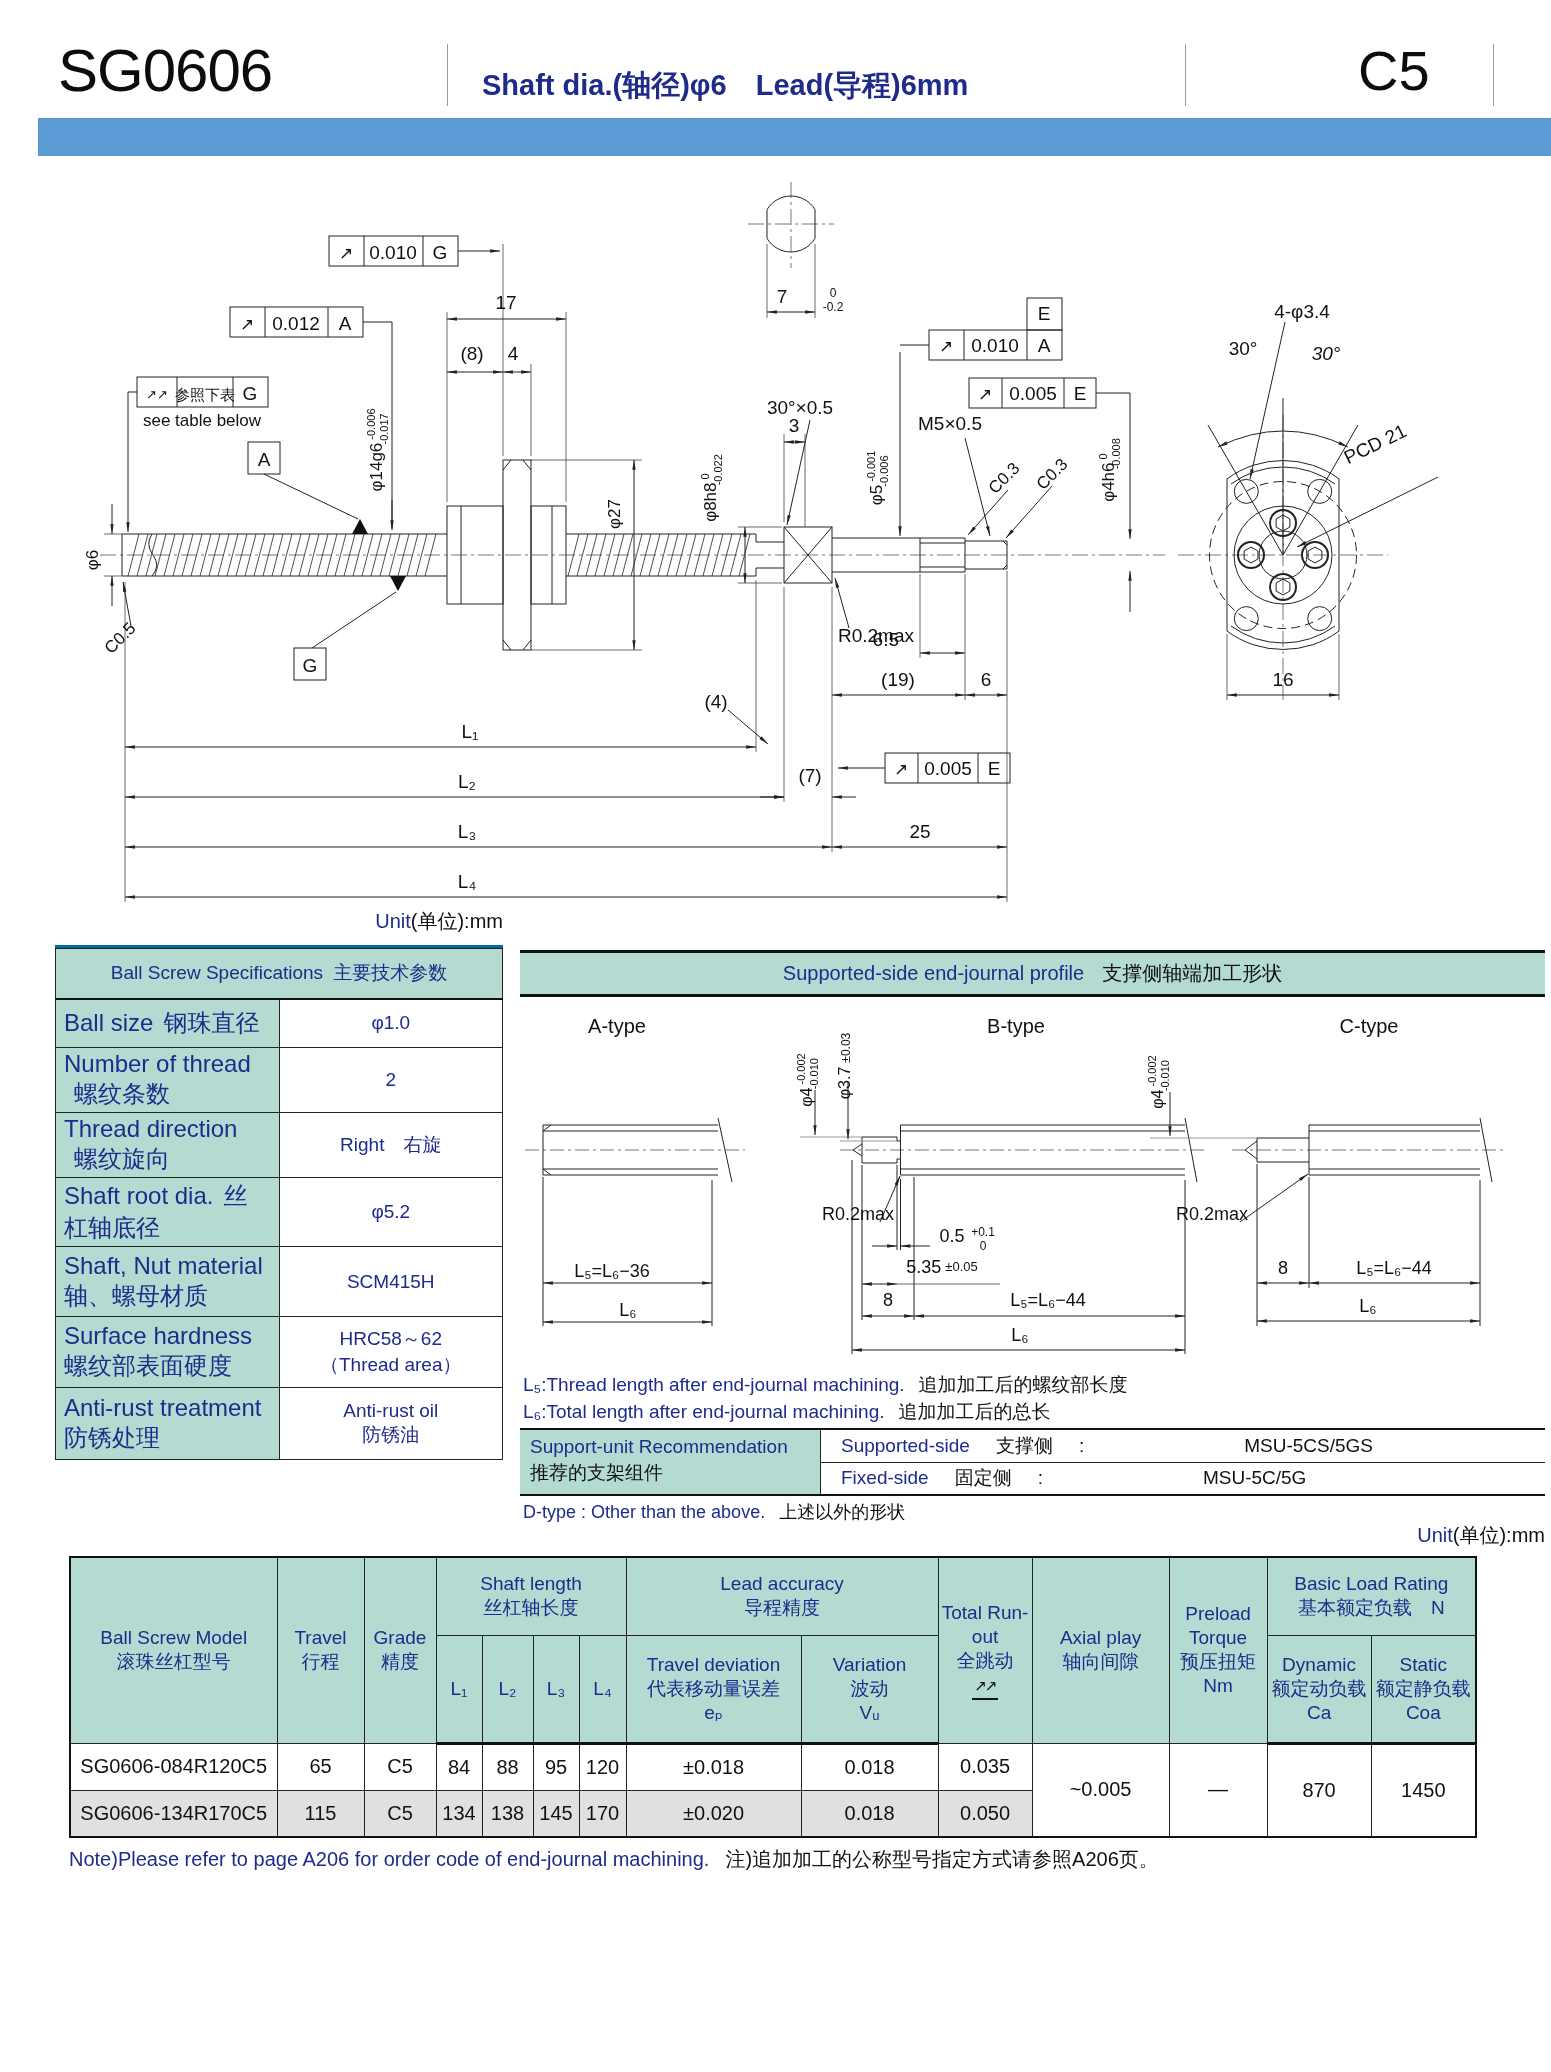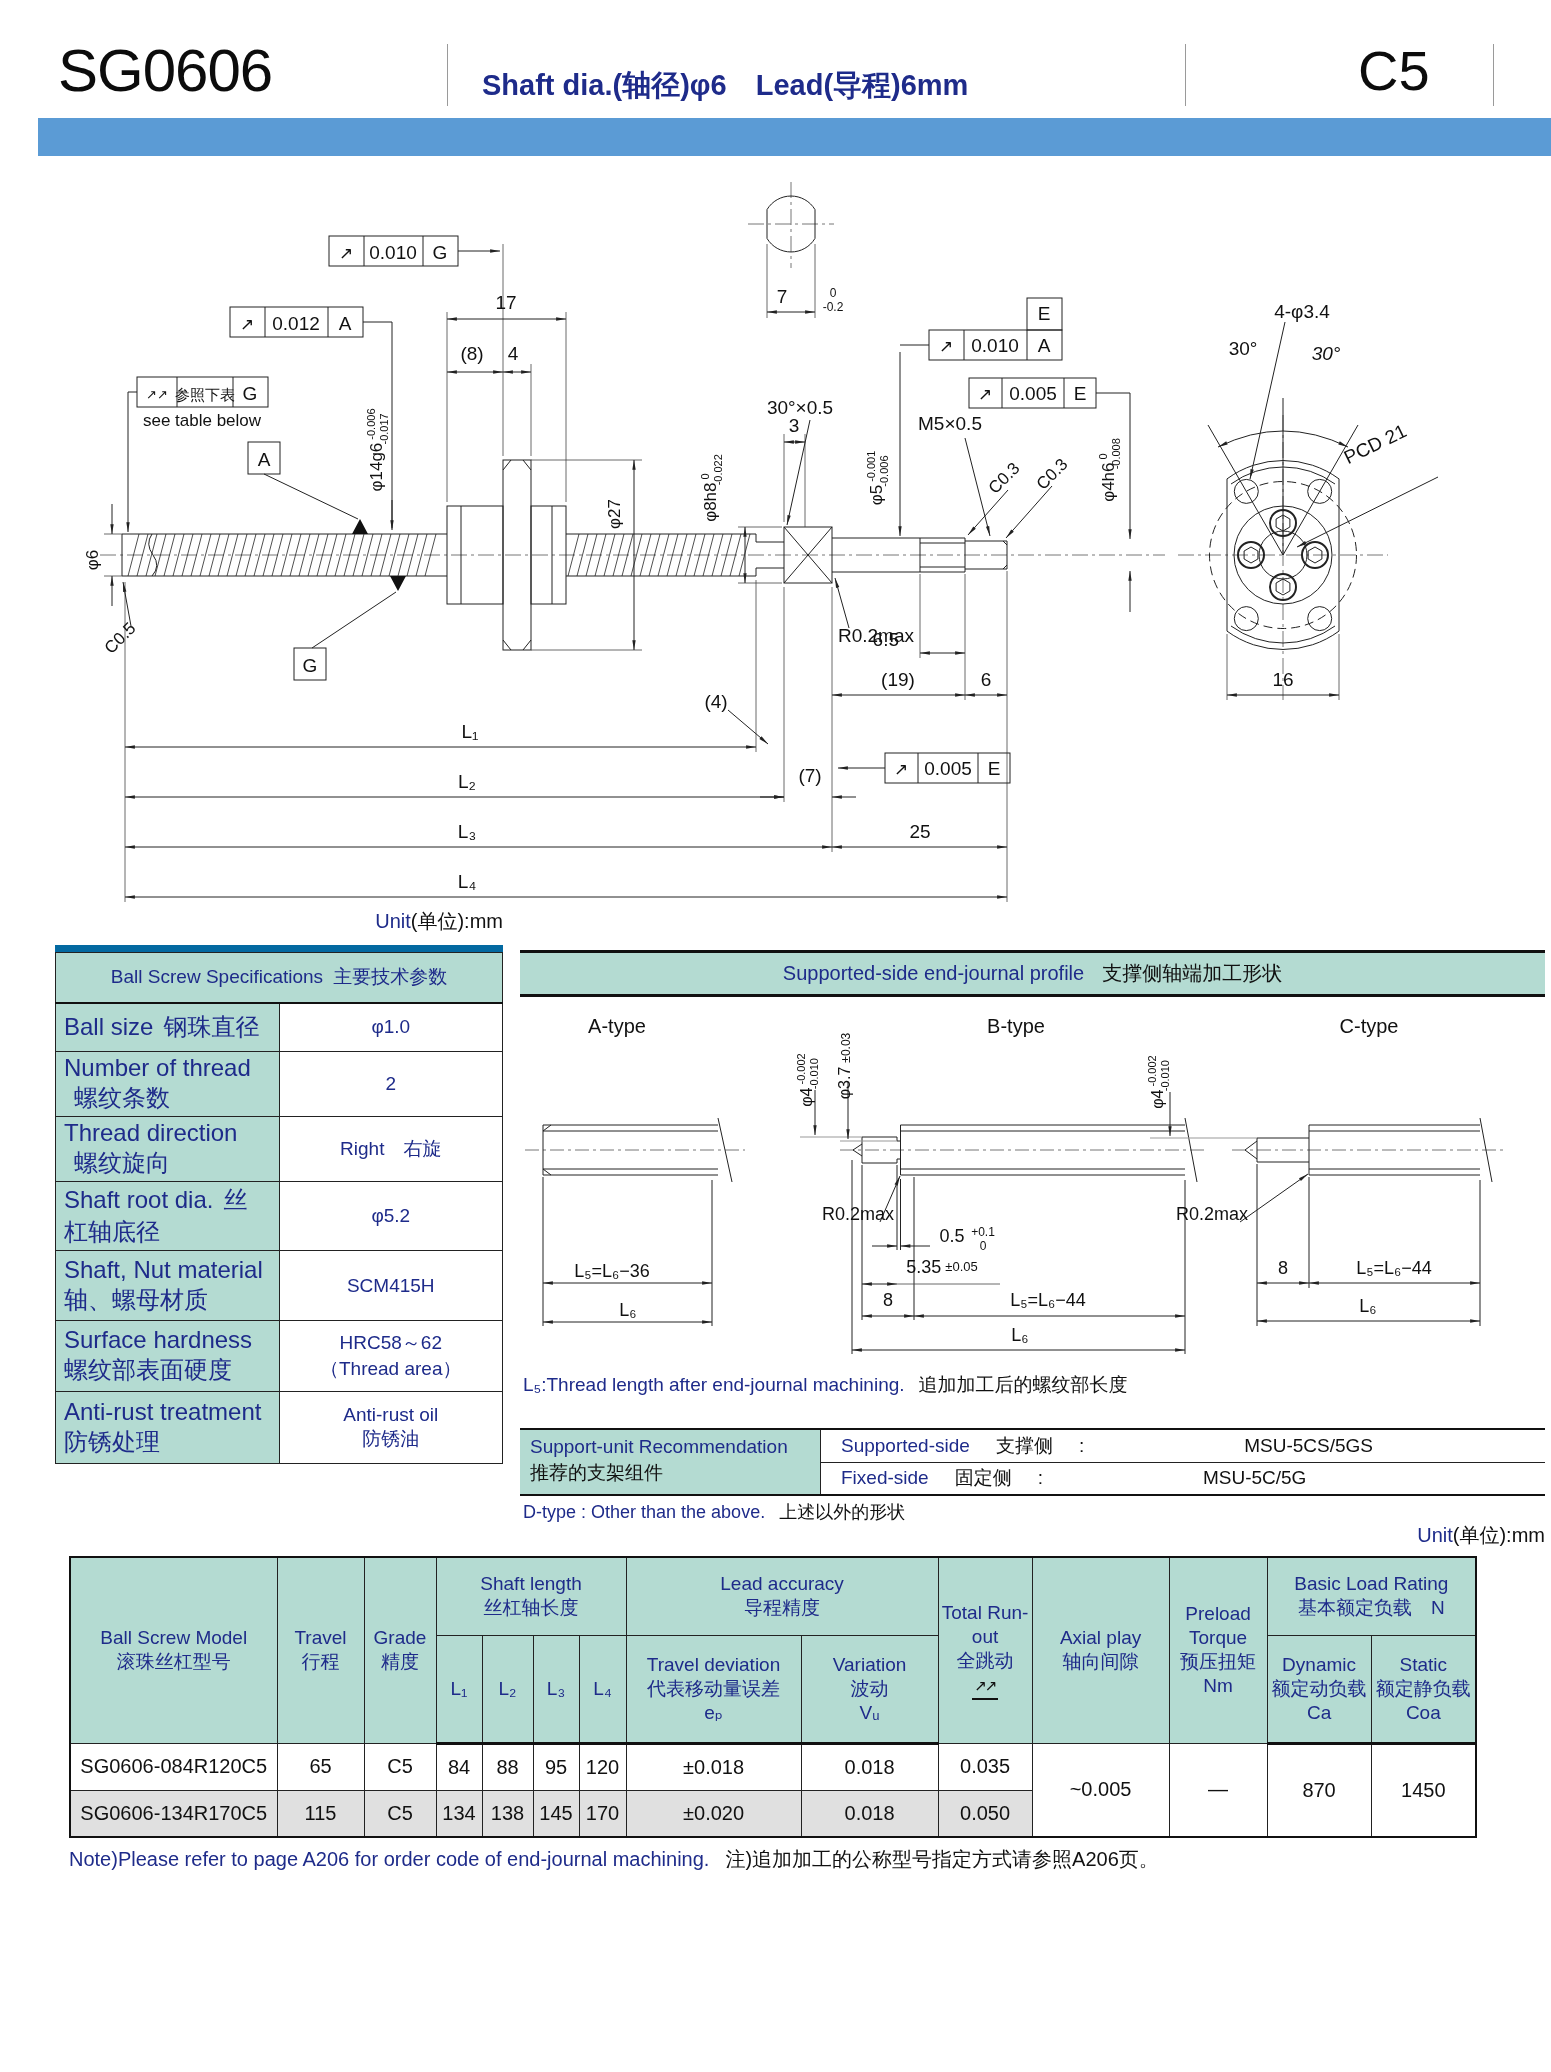--- a/index.html
+++ b/index.html
@@ -9,21 +9,21 @@
   .navy{color:#1e2b8a;}
   .blk{color:#111;}
   
   .model-title{left:58px;top:36px;font-size:60px;letter-spacing:-1px;color:#0c0c0c;}
   .grade-title{left:1358px;top:38px;font-size:56px;color:#0c0c0c;}
   .subtitle{left:482px;top:66px;font-size:29px;font-weight:bold;}
   .hdiv{width:1px;background:#9a9a9a;top:44px;height:62px;}
   .bluebar{left:38px;top:118px;width:1513px;height:38px;background:#5b9bd5;}
   svg text{font-family:"Liberation Sans","DejaVu Sans",sans-serif;}
   
-  .spec-wrap{left:55px;top:945px;width:448px;border-top:7px solid #0369a1;}
+  .spec-wrap{left:55px;top:945px;width:448px;border-top:3px solid #0369a1;}
   table.spec{border-collapse:collapse;width:448px;table-layout:fixed;}
   table.spec td,table.spec th{border:1px solid #222;padding:2px 8px;vertical-align:middle;}
   table.spec .lab{background:#b4dbd2;width:283px;font-size:24px;}
   table.spec .val{background:#fff;text-align:center;font-size:19px;}
   table.spec th{background:#b4dbd2;font-size:19px;font-weight:normal;border-bottom:2px solid #111;}
   table.spec tr:nth-child(1){height:50px;}  table.spec tr:nth-child(2){height:49px;}
   table.spec tr:nth-child(3){height:45px;}  table.spec tr:nth-child(4){height:48px;}
   table.spec tr:nth-child(5){height:47px;}  table.spec tr:nth-child(6){height:70px;}
   table.spec tr:nth-child(7){height:71px;}  table.spec tr:nth-child(8){height:72px;}
   .spec-hd{height:33px;}
@@ -626,20 +626,23 @@
       <text x="1163" y="1082" transform="rotate(-90,1163,1082)" font-size="16"><tspan>φ4</tspan><tspan font-size="11" dy="-7" dx="3">-0.002</tspan><tspan font-size="11" dx="-36" dy="13">-0.010</tspan></text>
       <text x="1212" y="1220">R0.2max</text>
       <text x="1283" y="1274">8</text>
       <text x="1394" y="1274">L₅=L₆−44</text>
       <text x="1368" y="1312">L₆</text>
     </g>
   </svg>
 
   <div class="abs lnote" style="top:1372px;">
     <span class="navy">L₅:Thread length after end-journal machining.</span><span class="zh">追加加工后的螺纹部长度</span>
+  </div>
+  <div class="abs lnote" style="top:1399px;">
+    <span class="navy">L₆:Total length after end-journal machining.</span><span class="zh">追加加工后的总长</span>
   </div>
 
   <div class="abs sup-wrap">
     <div class="sup-left">
       <span class="navy">Support-unit Recommendation</span><br>
       <span class="blk">推荐的支架组件</span>
     </div>
     <div class="sup-right">
       <div class="sup-row first">
         <span class="navy">Supported-side</span>

